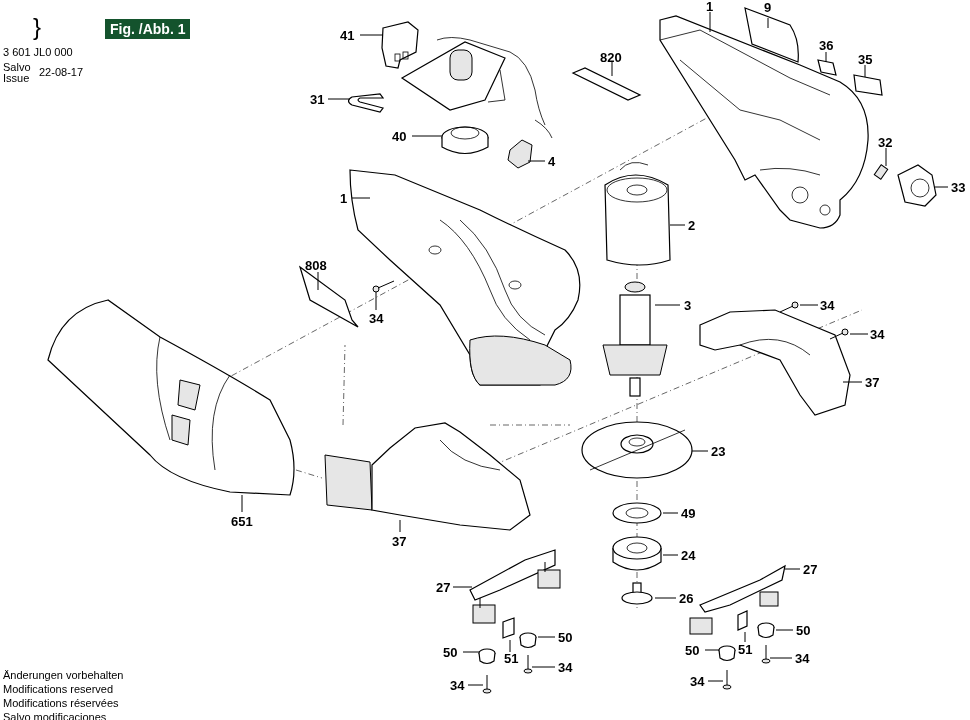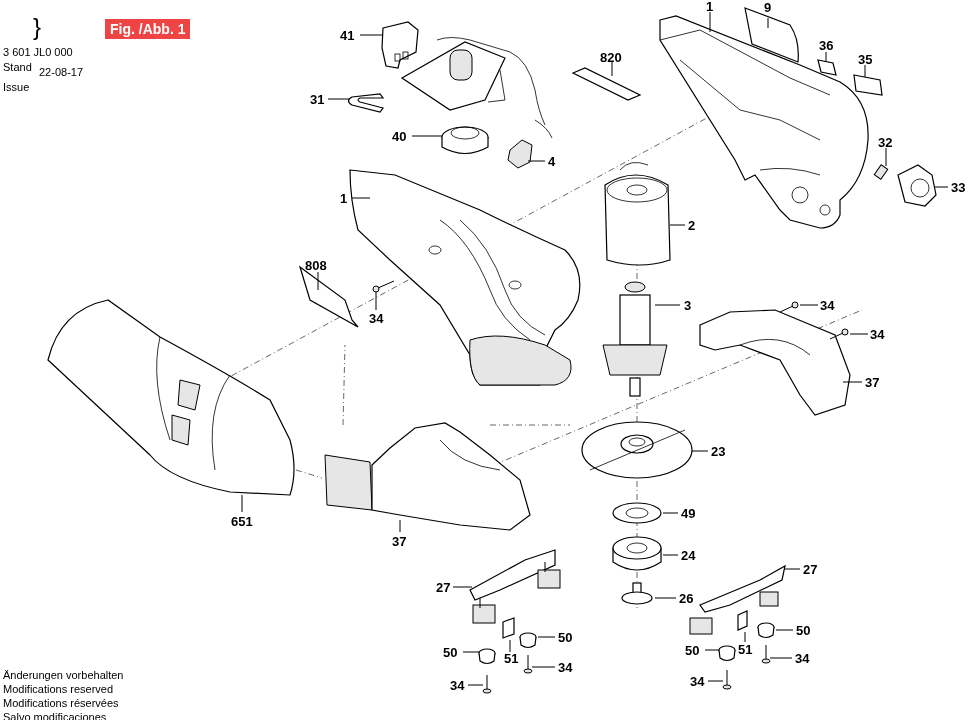--- a/index.html
+++ b/index.html
@@ -1,34 +1,34 @@
 <!DOCTYPE html>
 <html><head>
 <meta charset="utf-8">
 <style>
   html, body { margin:0; padding:0; background:#ffffff; }
   body { width:970px; height:720px; position:relative; overflow:hidden; font-family:"Liberation Sans", sans-serif; color:#000; }
   .hdr { position:absolute; font-size:11px; line-height:12px;margin-top:44px; }
   .brace { position:absolute; font-size:24px; line-height:24px; font-family:"Liberation Sans", sans-serif; }
-  .figbox { position:absolute; background:#ef4444; color:#fff; font-weight:bold; font-size:14px; padding:1px 5px; line-height:18px; }
+  .figbox { position:absolute; background:#14532d; color:#fff; font-weight:bold; font-size:14px; padding:1px 5px; line-height:18px; }
   .footer { position:absolute; left:3px; top:668px; font-size:11px; line-height:14px; }
   svg#drawing { position:absolute; left:0; top:0; }
   .lbl { font-family:"Liberation Sans", sans-serif; font-weight:bold; font-size:13px; fill:#000; }
   .ln { stroke:#000; stroke-width:1; fill:none; }
   .dash { stroke:#000; stroke-width:0.6; fill:none; stroke-dasharray:6 3 1 3; }
   .part { stroke:#000; stroke-width:1.2; fill:#fff; }
   .partg { stroke:#000; stroke-width:1; fill:#e6e6e6; }
   .thin { stroke:#000; stroke-width:0.8; fill:none; }
 </style>
 </head>
 <body>
 
 <div class="hdr" style="left:3px;top:2px;">3 601 JL0 000</div>
-<div class="hdr" style="left:3px;top:17px;">Stand</div>
-<div class="hdr" style="left:3px;top:37px;">Issue</div>
+<div class="hdr" style="left:3px;top:17px;">Salvo</div>
+<div class="hdr" style="left:3px;top:28px;">Issue</div>
 <div class="brace" style="left:33px;top:15px;">}</div>
 <div class="hdr" style="left:39px;top:22px;">22-08-17</div>
 <div class="figbox" style="left:105px;top:19px;">Fig. /Abb. 1</div>
 
 <div class="footer">
   <div>Änderungen vorbehalten</div>
   <div>Modifications reserved</div>
   <div>Modifications réservées</div>
   <div>Salvo modificaciones</div>
 </div>

